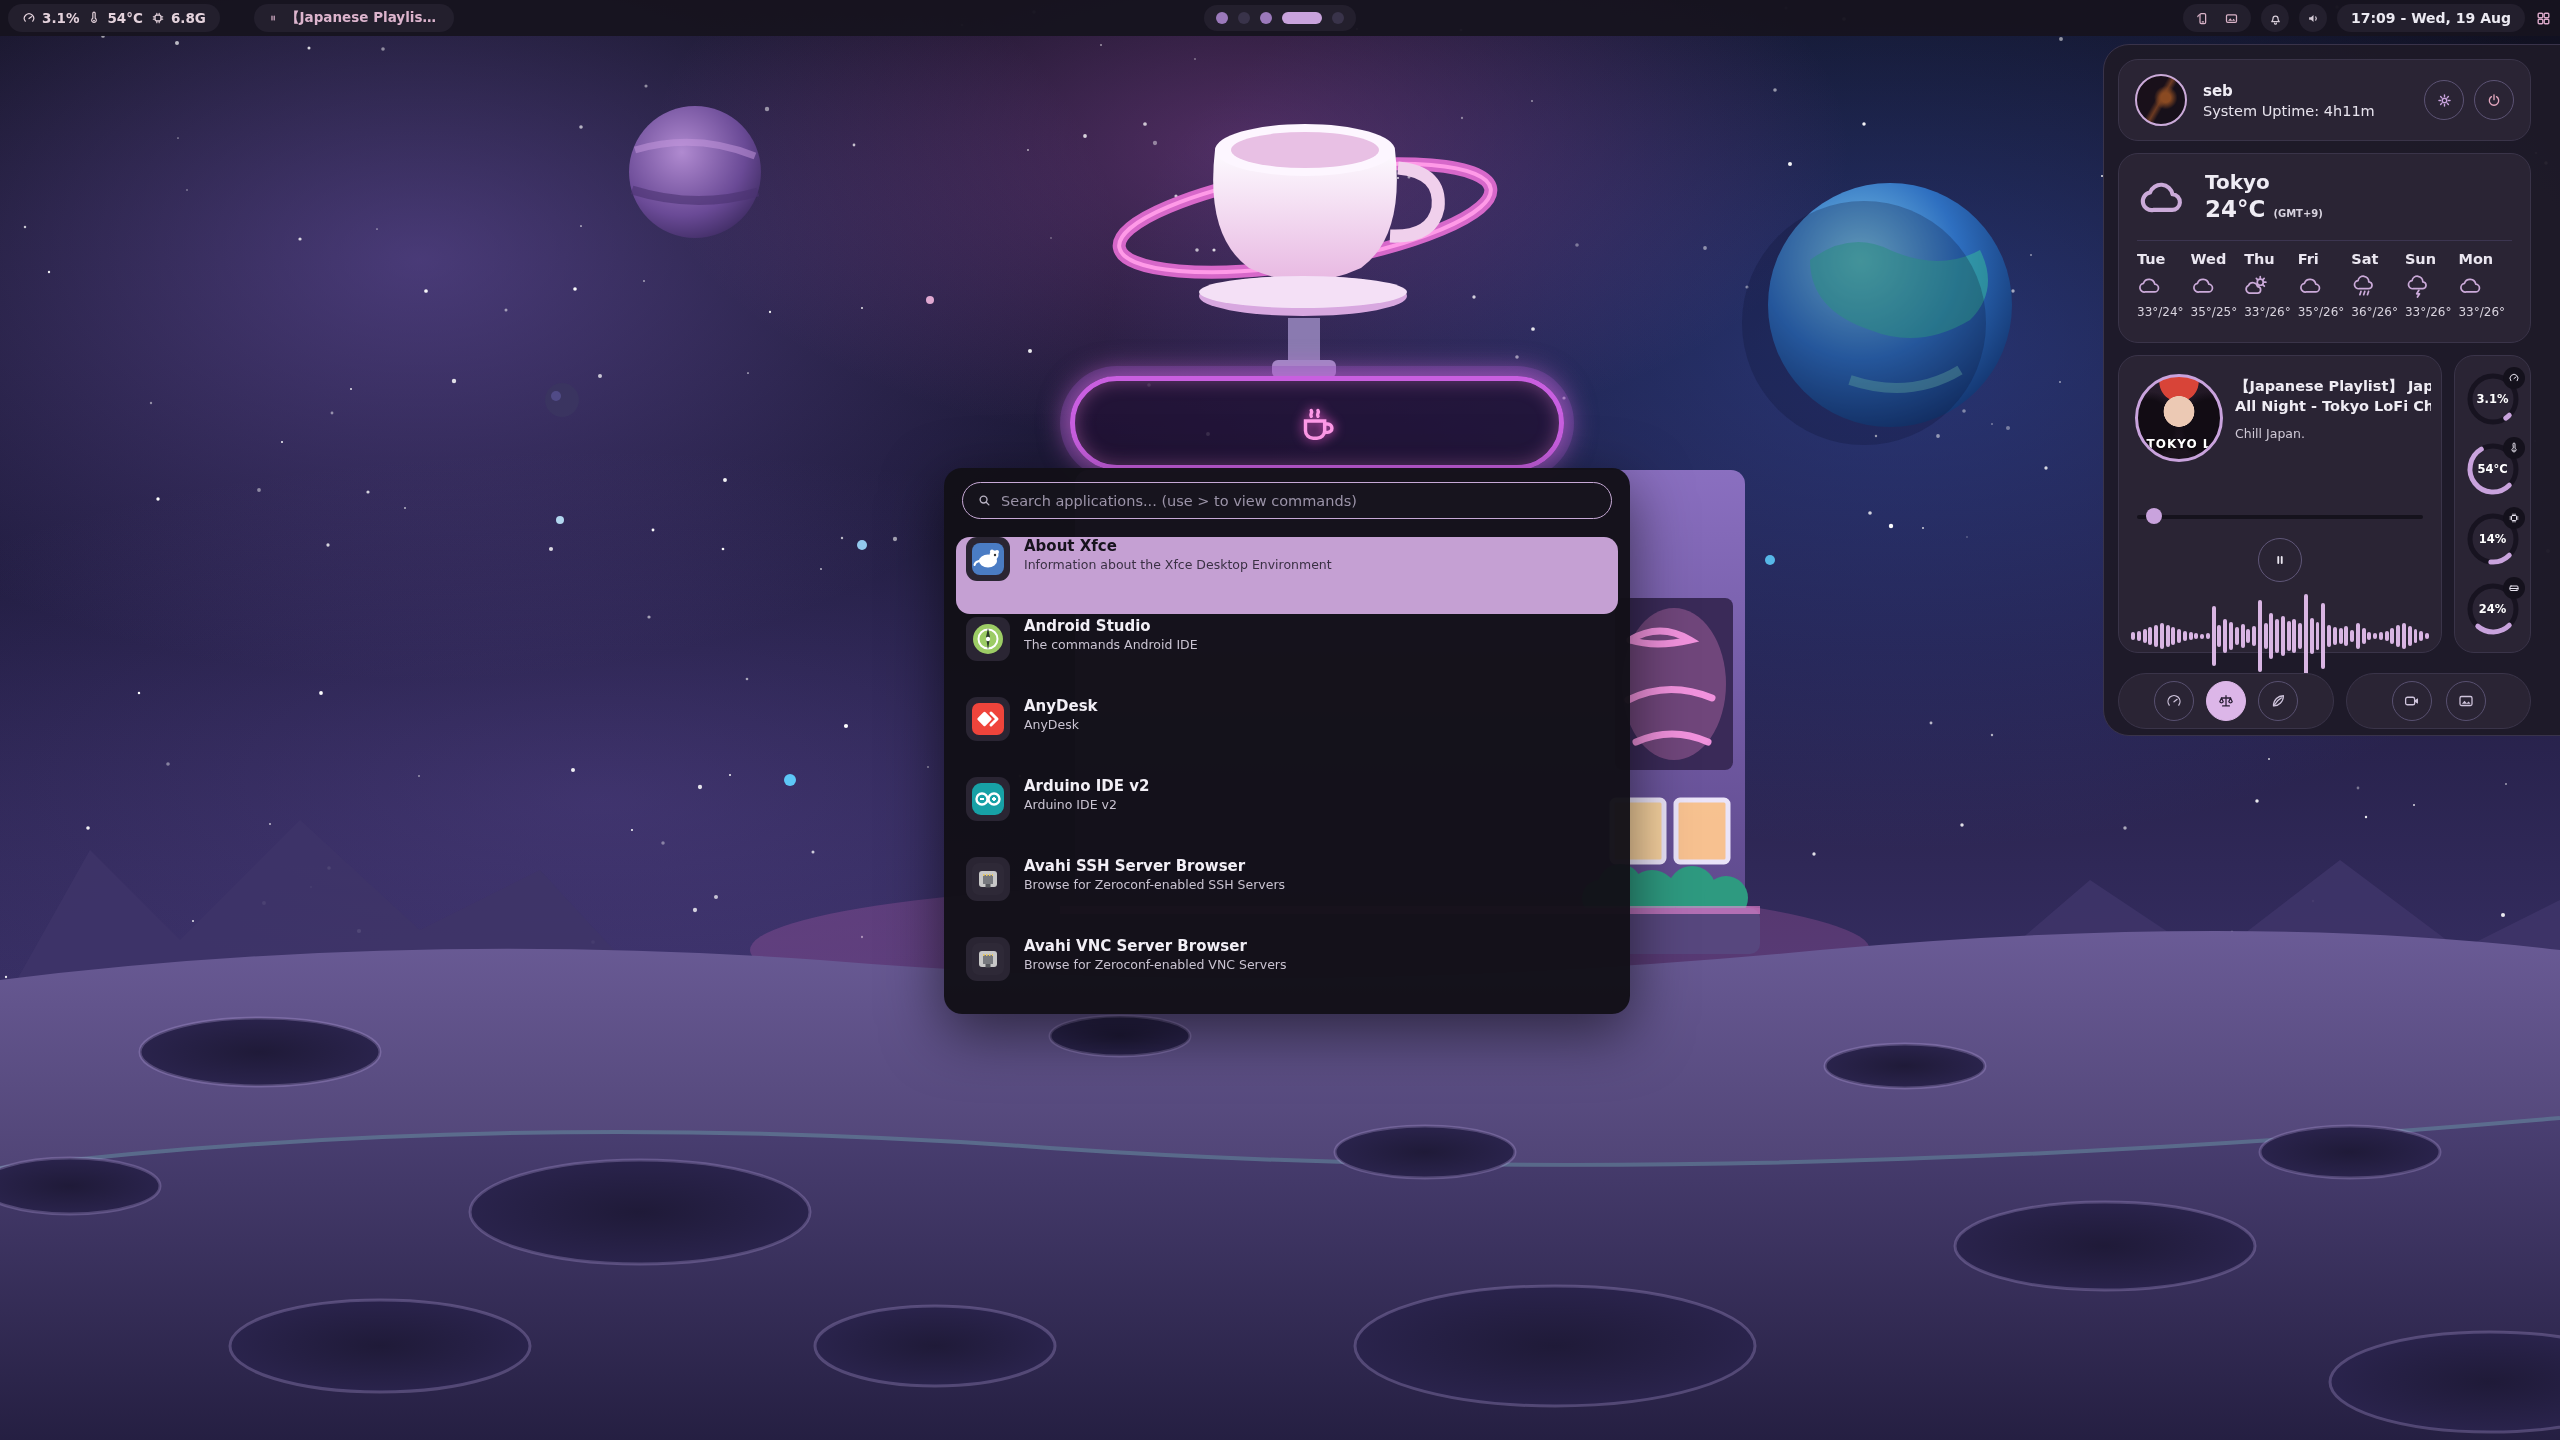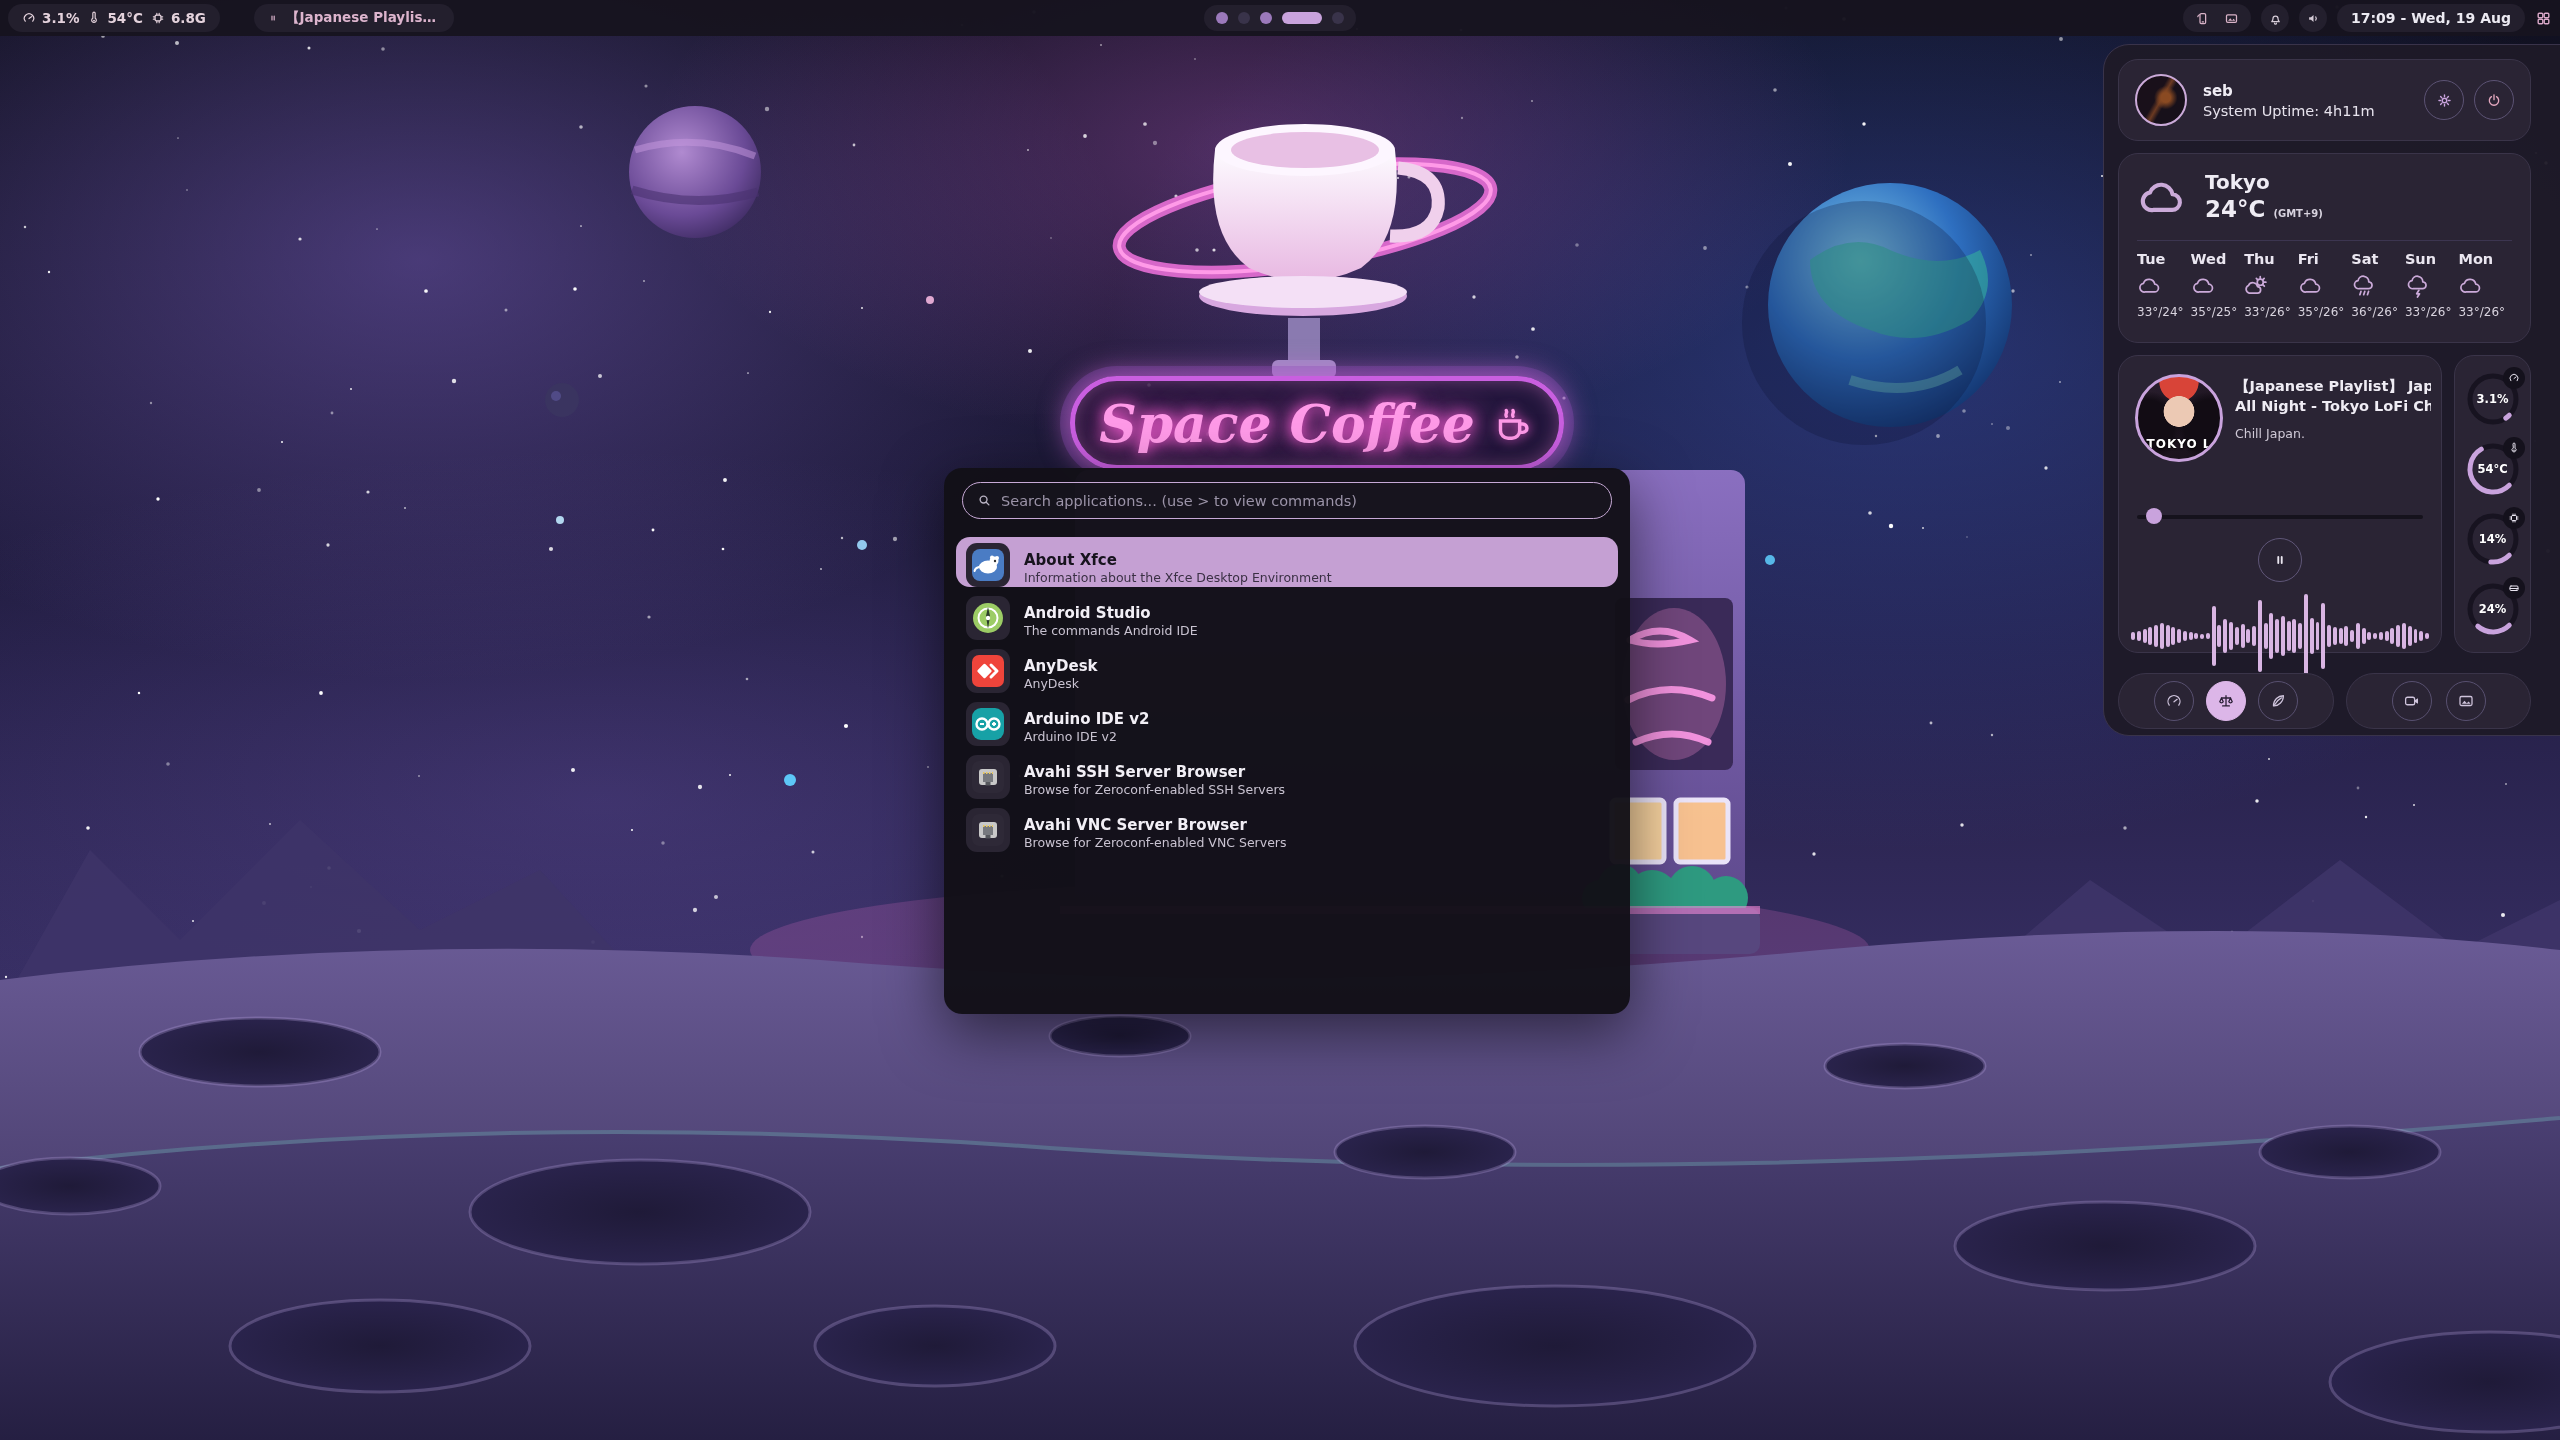--- a/index.html
+++ b/index.html
@@ -41,21 +41,21 @@
 
   
   #launcher { left:944px; top:468px; width:686px; height:546px; border-radius:18px;
     background:rgba(18,15,23,.97); z-index:40; box-shadow:0 18px 60px rgba(0,0,0,.55); }
   #search-box { position:absolute; left:18px; top:14px; right:18px; height:37px; border-radius:19px;
     border:1.5px solid #c7a9d6; display:flex; align-items:center; padding:0 14px; gap:9px; background:rgba(28,24,36,.4); }
   #search-input { flex:1; background:transparent; border:none; outline:none; color:#e8e4ee; font-size:14.5px;
     font-family:"DejaVu Sans","Liberation Sans",sans-serif; }
   #search-input::placeholder { color:#9b93a8; }
   #app-list { position:absolute; left:0; right:0; top:69px; }
-  .app-row { height:50px; margin:0 12px 3px 12px; border-radius:14px; display:flex; align-items:flex-end;
+  .app-row { height:77px; margin:0 12px 3px 12px; border-radius:14px; display:flex; align-items:flex-start;
     gap:14px; padding-left:10px; }
   .app-row.selected { background:#c5a0d3; }
   .app-icon { width:44px; height:44px; border-radius:11px; background:#2a2533; flex:0 0 44px;
     display:flex; align-items:center; justify-content:center; overflow:hidden; }
   .app-name { font-size:15px; font-weight:700; color:#f2eff6; line-height:1.3; }
   .app-desc { font-size:12.5px; color:#c9c3d1; line-height:1.35; }
   .app-row.selected .app-name { color:#17131d; }
   .app-row.selected .app-desc { color:#3a3044; }
 
   
@@ -461,21 +461,20 @@
     <ellipse cx="2105" cy="1246" rx="150" ry="44"></ellipse>
       <ellipse cx="2350" cy="1152" rx="90" ry="26"></ellipse>
     <ellipse cx="1905" cy="1066" rx="80" ry="22"></ellipse>
       <ellipse cx="935" cy="1346" rx="120" ry="40"></ellipse>
     <ellipse cx="70" cy="1186" rx="90" ry="28"></ellipse>
       <ellipse cx="2490" cy="1382" rx="160" ry="50"></ellipse>
   </g>
 </svg>
 
 <div id="neon-sign" class="abs">
-  <span class="sign-text">Space Coffee</span>
   <svg width="46" height="46" viewBox="0 0 24 24" fill="none" stroke="#ff9ae8" stroke-width="1.8" stroke-linecap="round" style="filter:drop-shadow(0 0 6px #ff5fd8);">
     <path d="M6 11 h10 v5 a4 4 0 0 1-4 4 h-2 a4 4 0 0 1-4-4 Z"></path>
     <path d="M16 12.5 h1.6 a2.2 2.2 0 0 1 0 4.4 H16"></path>
     <path d="M9 8.5 c-.8-1.2.8-1.8 0-3 M12.5 8.5 c-.8-1.2.8-1.8 0-3"></path>
   </svg>
 </div>
 
 <div id="topbar" class="abs">
   <div id="tb-left">
     <div class="tb-pill" id="tb-stats">

